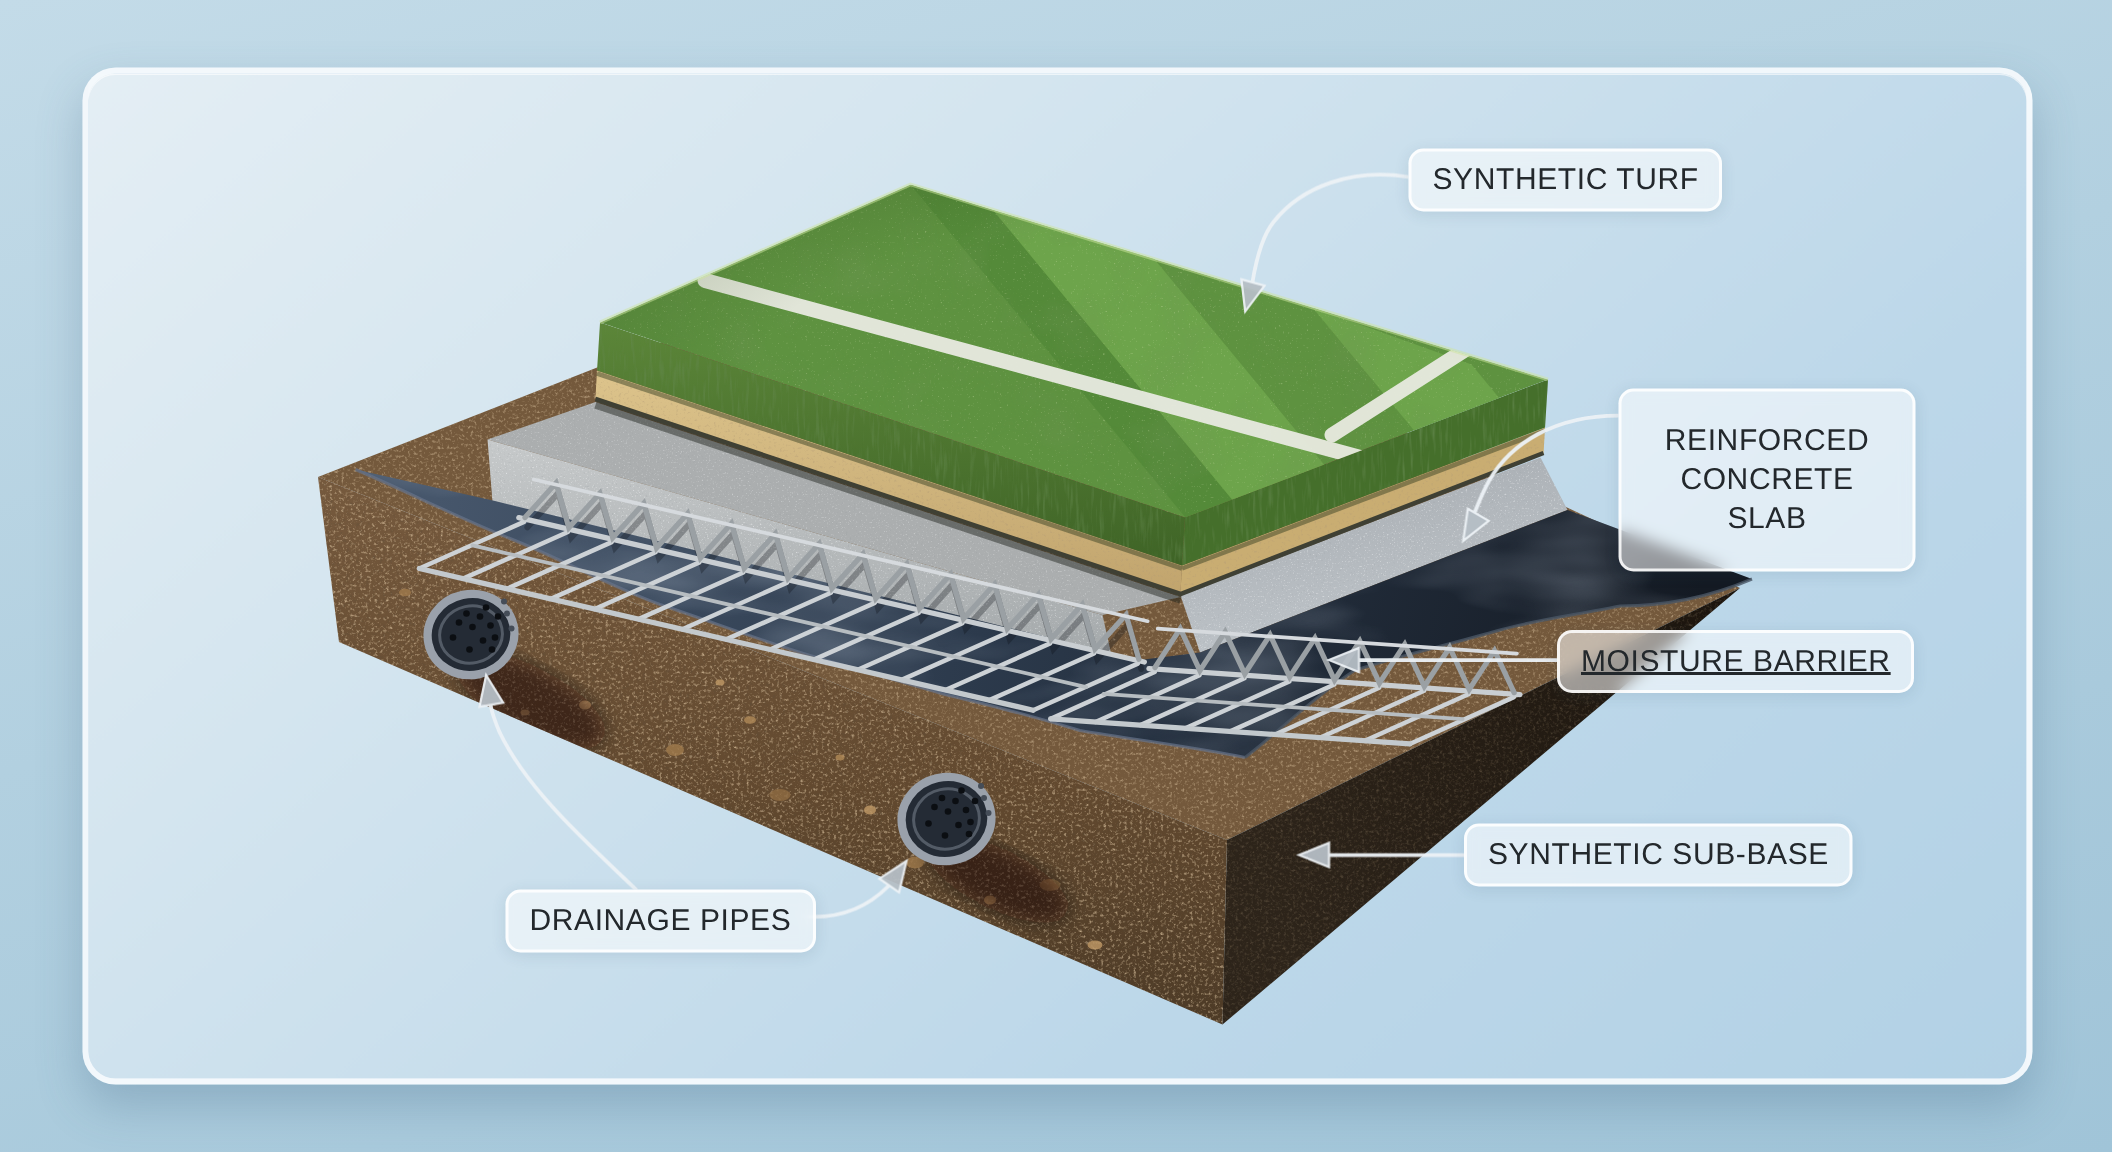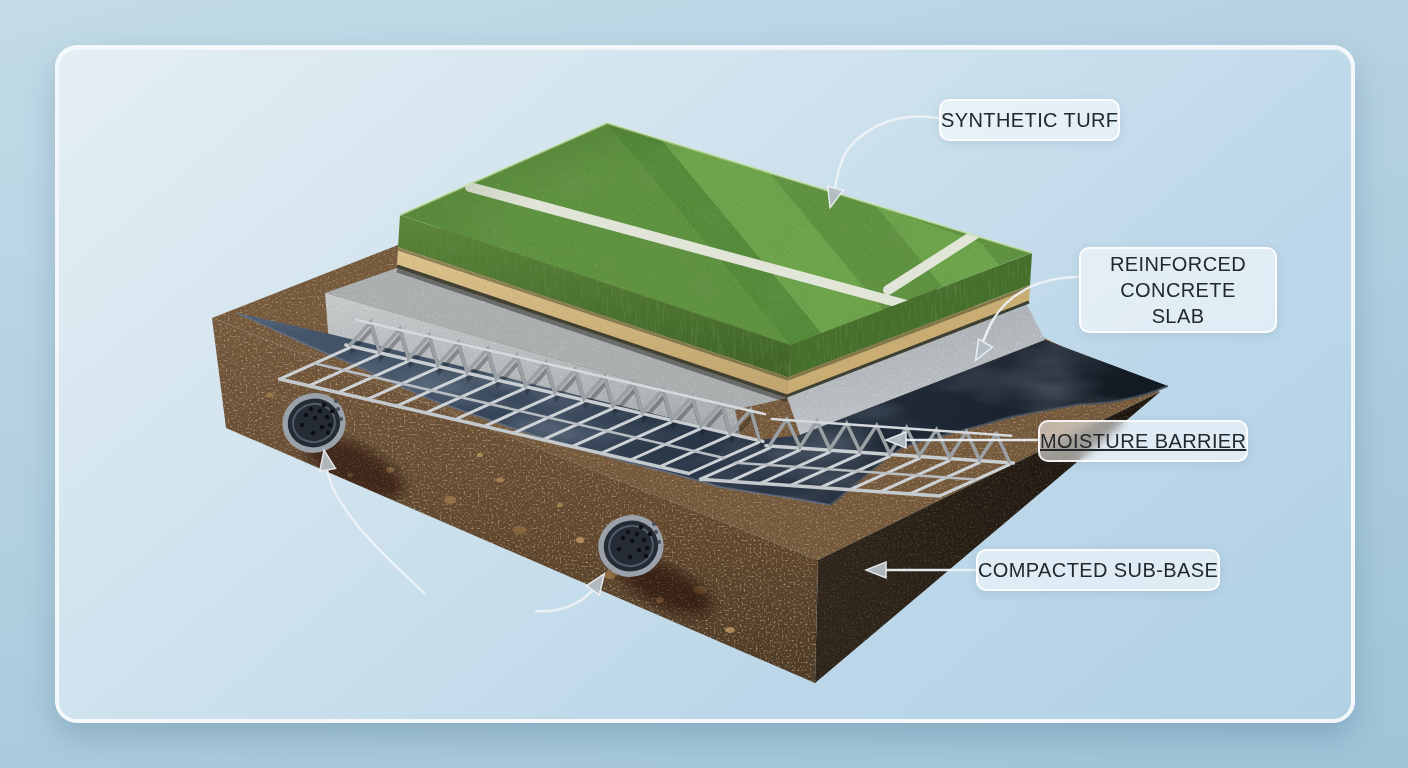--- a/index.html
+++ b/index.html
@@ -7,27 +7,27 @@
   .stage{position:relative;width:1408px;height:768px;
     background:linear-gradient(165deg,#c3dbe8 0%,#b2d0e0 45%,#a0c4d8 100%);}
   .panel{position:absolute;left:55px;top:45px;width:1292px;height:670px;
     border-radius:22px;
     background:linear-gradient(140deg,#e4eef4 0%,#d4e5ef 30%,#bcd7e9 70%,#b2d1e5 100%);
     border:4px solid rgba(244,249,252,0.95);
     box-shadow:0 14px 30px rgba(70,105,135,0.30), inset 0 1px 0 rgba(255,255,255,0.6);}
   svg.scene{position:absolute;left:0;top:0;width:1408px;height:768px;}
   .label{position:absolute;background:rgba(255,255,255,0.55);
     border:2px solid rgba(255,255,255,0.85);border-radius:10px;
-    padding:6px 0;font-size:20px;line-height:1.3;font-weight:500;
+    padding:6px 14px;font-size:20px;line-height:1.3;font-weight:500;
     color:#23282c;letter-spacing:.4px;white-space:nowrap;
     backdrop-filter:blur(5px);-webkit-backdrop-filter:blur(5px);
     box-shadow:0 2px 10px rgba(40,70,95,0.12);}
   #label-synthetic-turf{left:939px;top:99px;}
-  #label-reinforced-concrete-slab{left:1079px;top:247px;width:170px;
-    white-space:normal;text-align:center;padding:2px 12px;}
+  #label-reinforced-concrete-slab{left:1079px;top:259px;width:170px;
+    white-space:normal;text-align:center;padding:20px 12px;}
   #label-moisture-barrier{left:1038px;top:420px;text-decoration:underline;}
   #label-compacted-sub-base{left:976px;top:549px;}
   #label-drainage-pipes{left:337px;top:593px;}
 </style>
 </head>
 <body>
 
 <div class="stage">
   <div class="panel"></div>
 
@@ -327,14 +327,15 @@
       <g>
         <path d="M536,611 C563,613 581,602 592,591"></path>
         <path d="M0,-11 L-8,9 L8,9 Z" transform="translate(598,583) rotate(35)" fill="#b6bec6" stroke="#edf2f6" stroke-width="1.5"></path>
       </g>
     </g>
   </svg>
 
   <div class="label" id="label-synthetic-turf">SYNTHETIC TURF</div>
   <div class="label" id="label-reinforced-concrete-slab">REINFORCED CONCRETE SLAB</div>
   <div class="label" id="label-moisture-barrier">MOISTURE BARRIER</div>
-  <div class="label" id="label-compacted-sub-base">COMPACTED SUB-BASE</div>
+  <div class="label" id="label-compacted-sub-base">SYNTHETIC SUB-BASE</div>
+  <div class="label" id="label-drainage-pipes">DRAINAGE PIPES</div>
 </div>
 
 </body></html>

